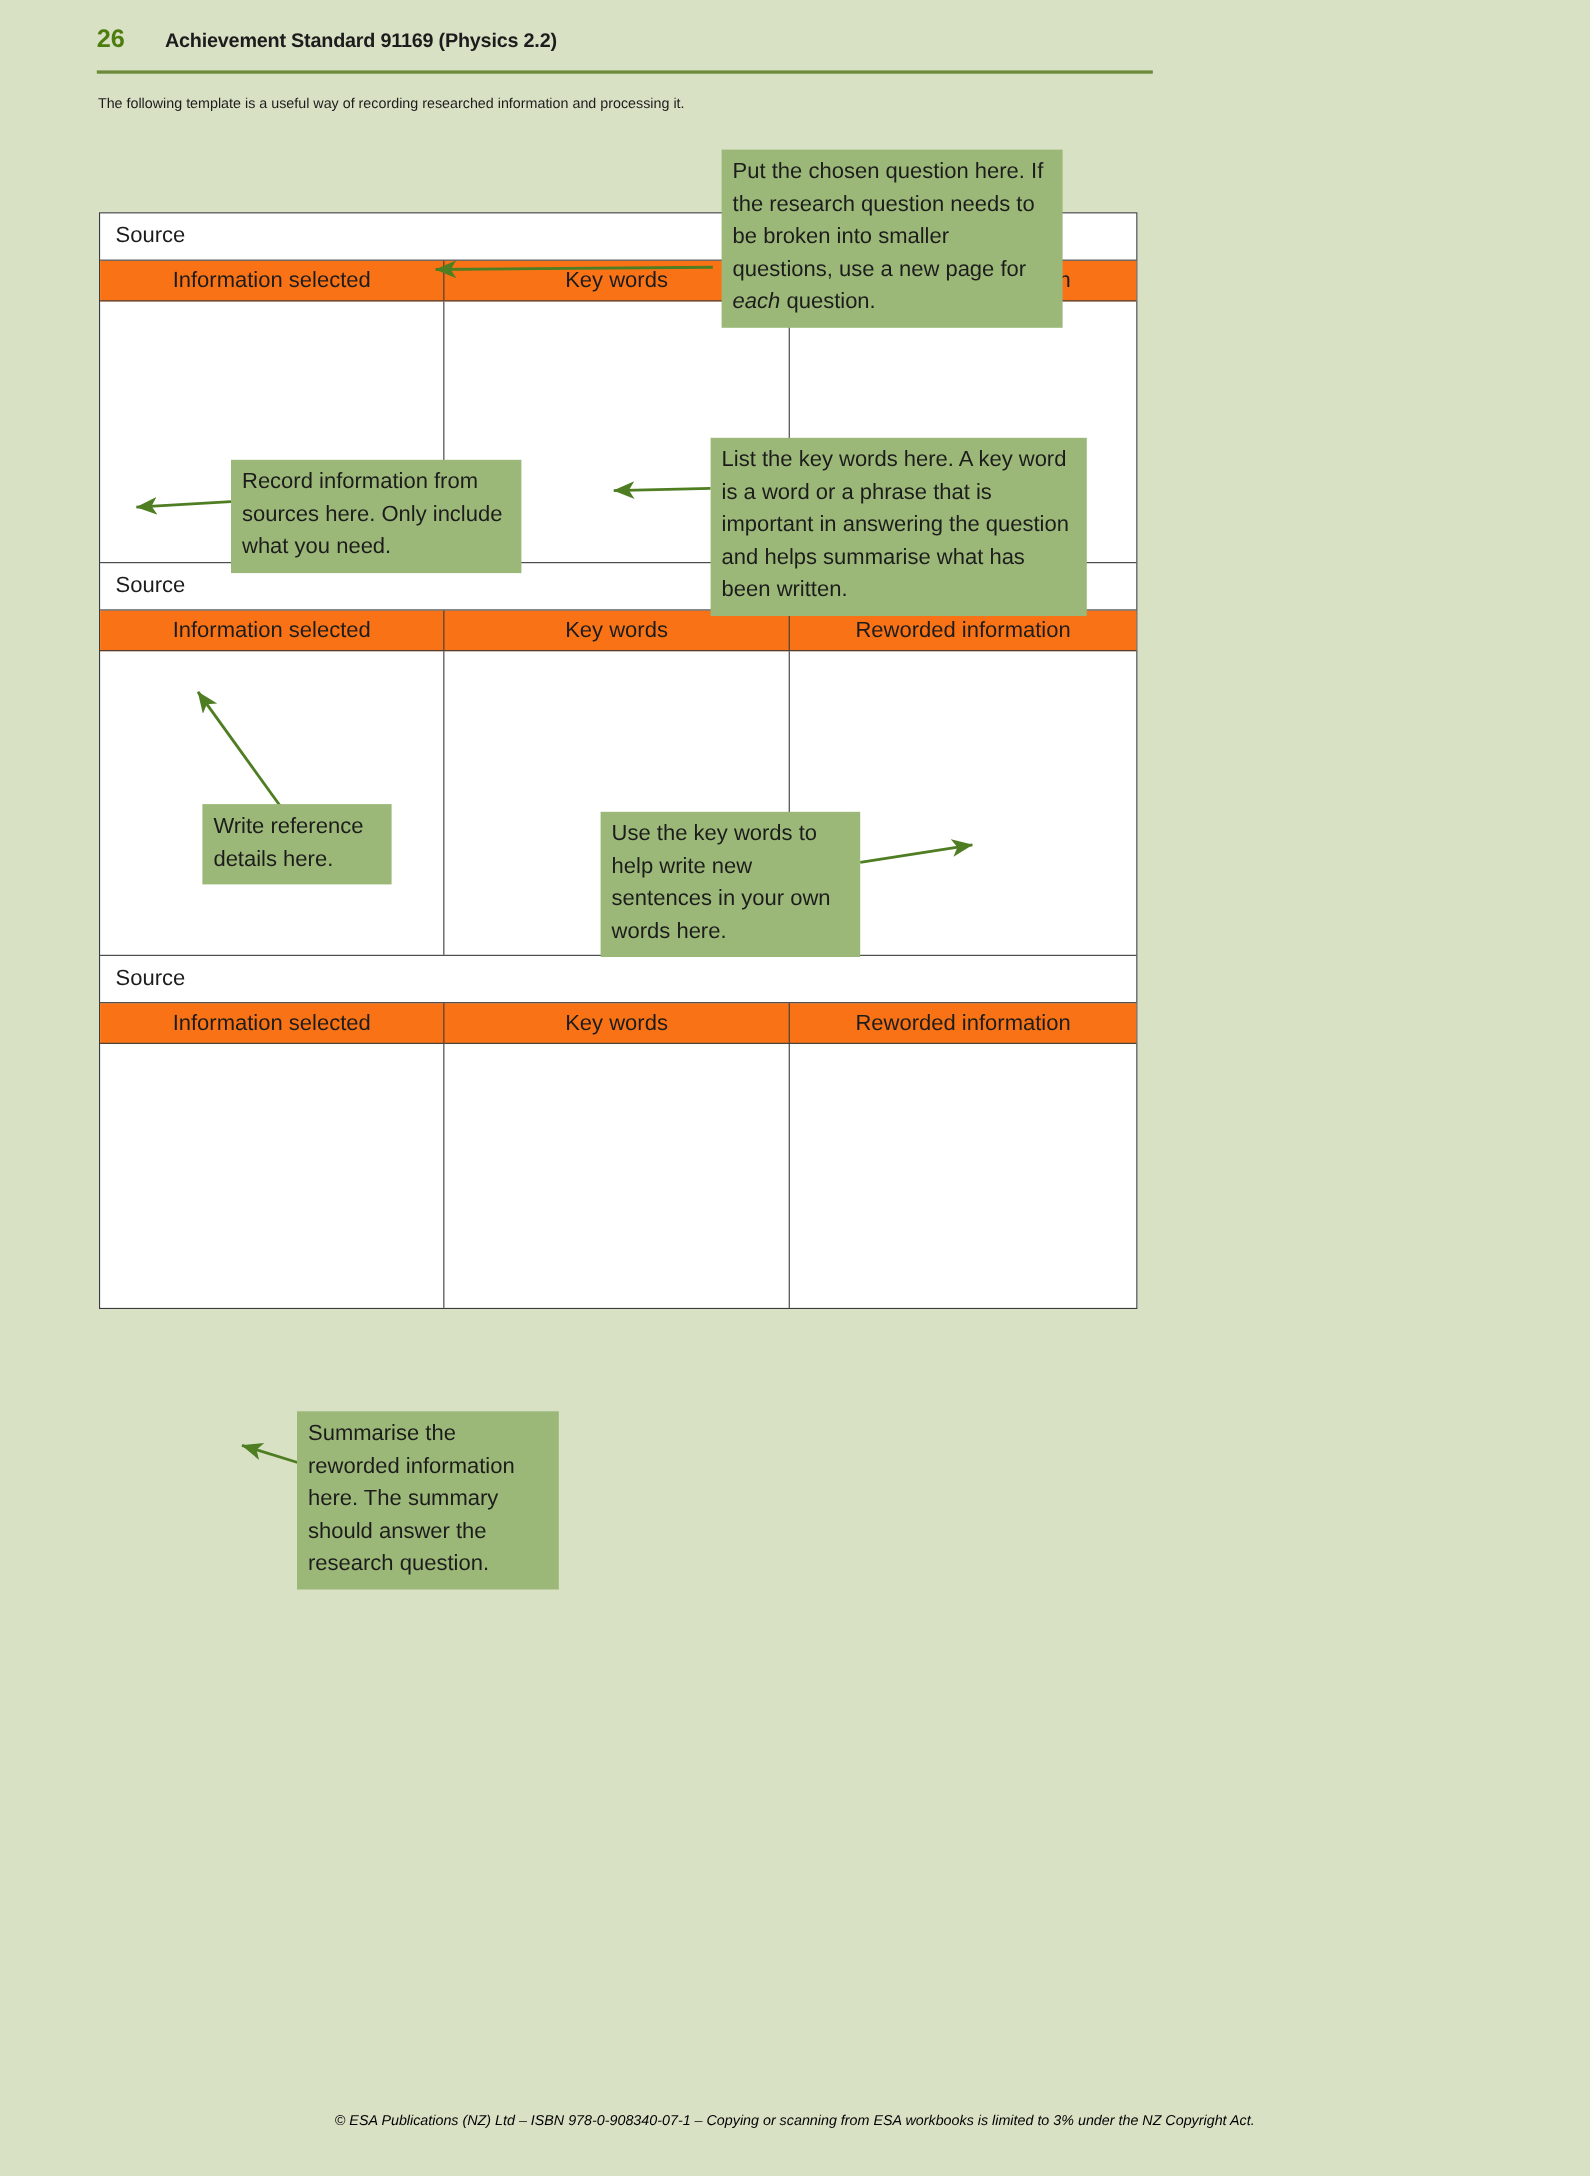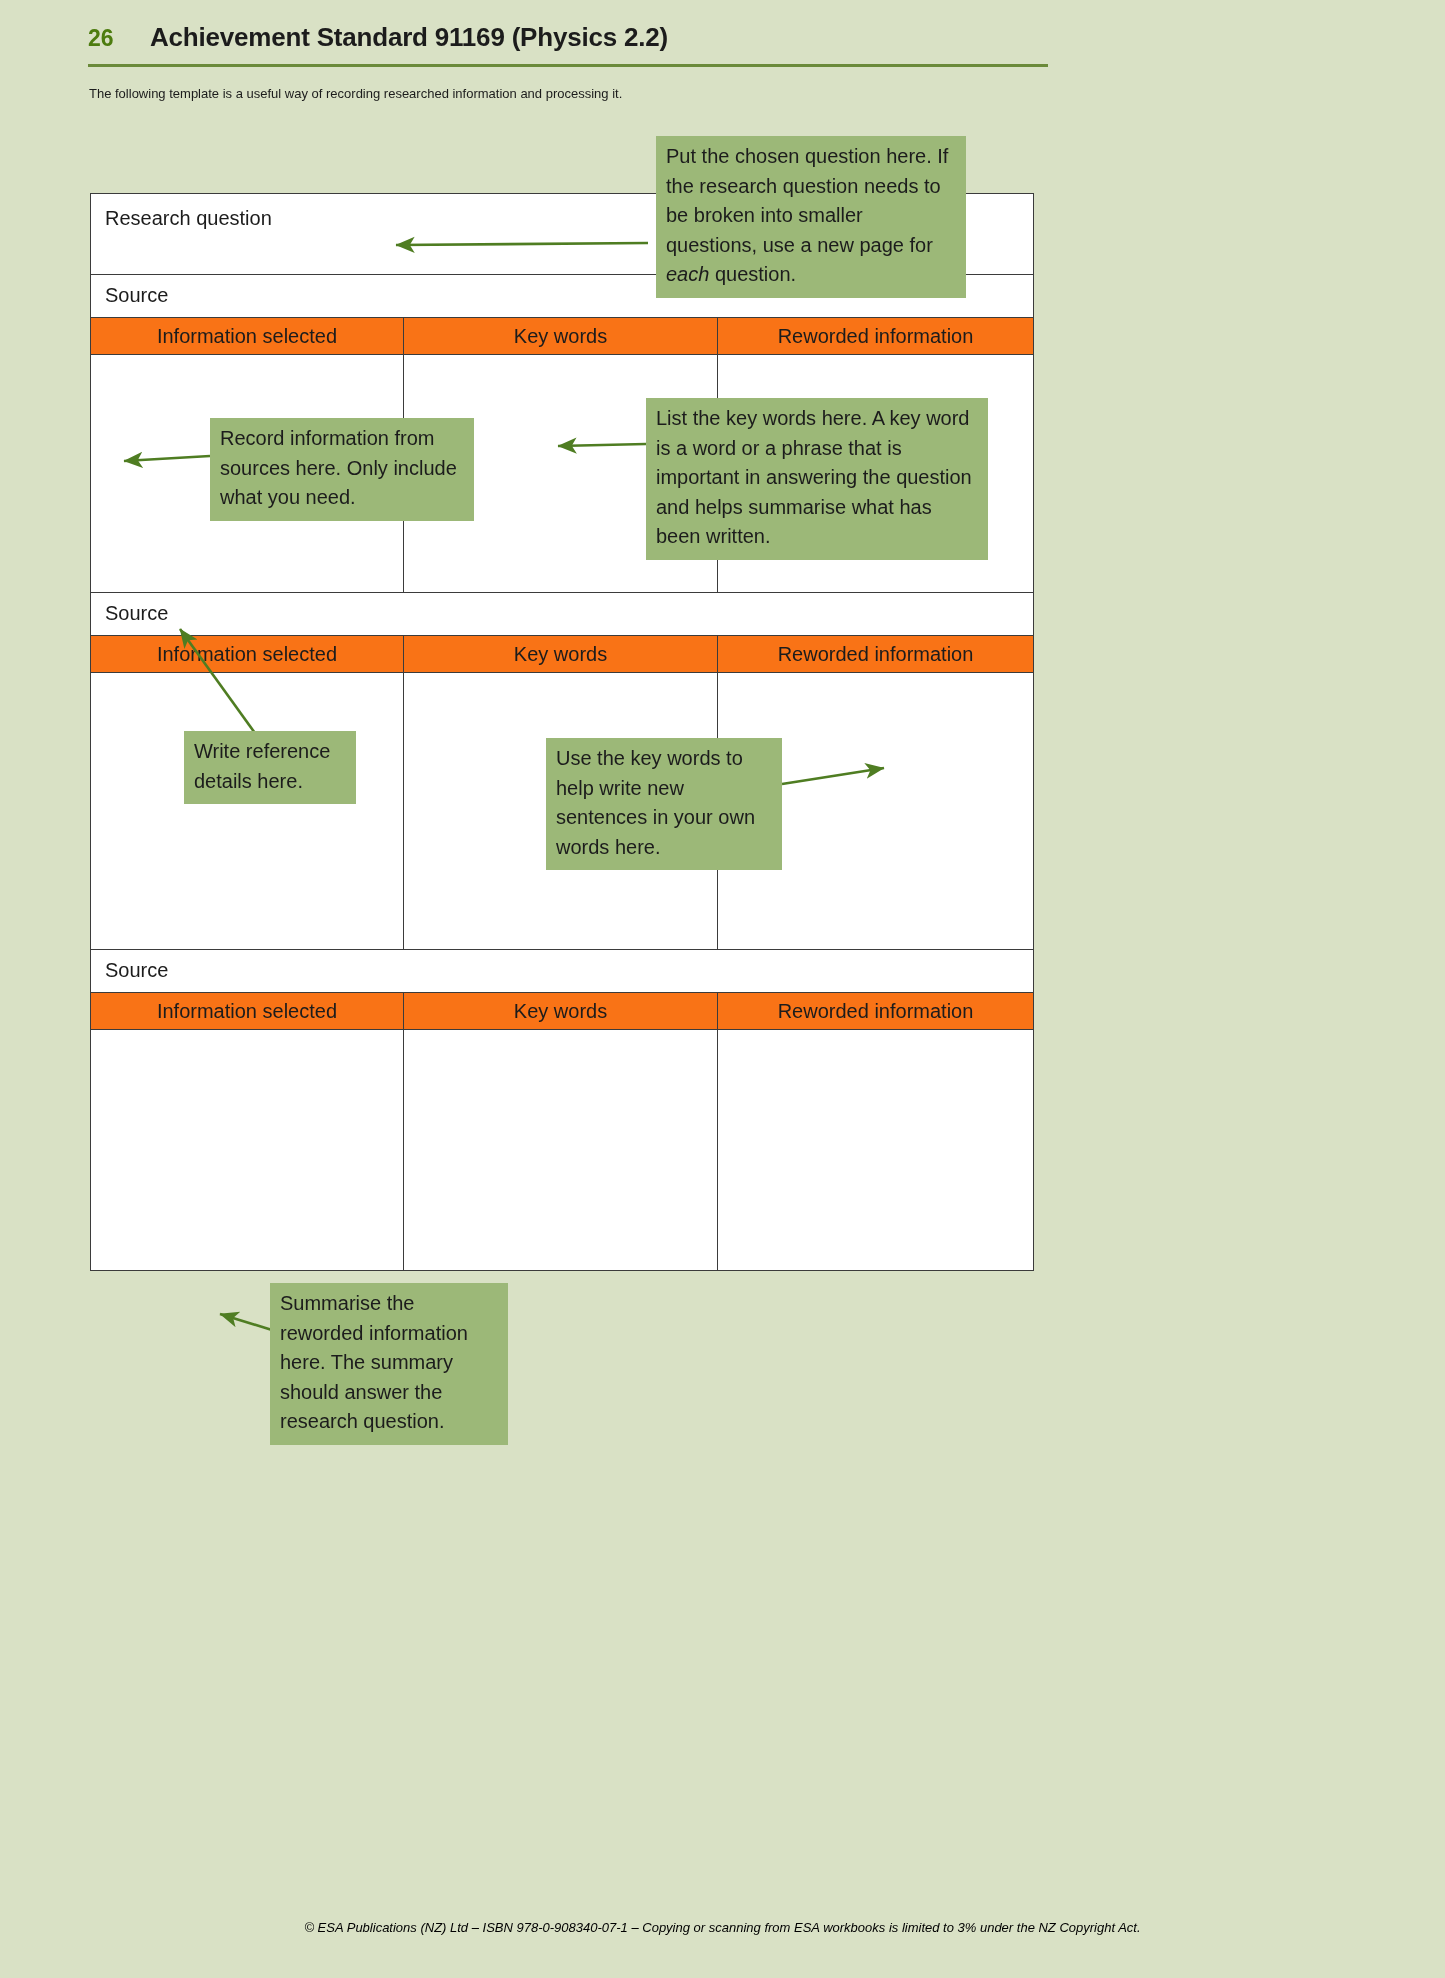--- a/index.html
+++ b/index.html
@@ -26,21 +26,21 @@
     align-items: baseline;
   }
   #page-number {
     font-size: 23px;
     font-weight: bold;
     color: #4d7c0f;
     width: 62px;
     flex: none;
   }
   #header-title {
-    font-size: 26px;
+    font-size: 18px;
     font-weight: bold;
     color: #1c1c1c;
     letter-spacing: -0.2px;
   }
   #header-rule {
     position: absolute;
     left: 88px;
     top: 64px;
     width: 960px;
     height: 3px;
@@ -196,23 +196,20 @@
 <div id="page-header">
   <span id="page-number">26</span>
   <span id="header-title">Achievement Standard 91169 (Physics 2.2)</span>
 </div>
 <div id="header-rule"></div>
 
 <div id="intro-text">The following template is a useful way of recording researched information and processing it.</div>
 
 <div id="template-table">
 
-  <div class="label-row research">
-    <span class="row-label">Research question</span>
-  </div>
 
   <div class="source-row">
     <span class="row-label">Source</span>
   </div>
   <div class="col-header-row">
     <div class="col-header-cell c1">Information selected</div>
     <div class="col-header-cell c2">Key words</div>
     <div class="col-header-cell c3">Reworded information</div>
   </div>
   <div class="body-row h-tall">

